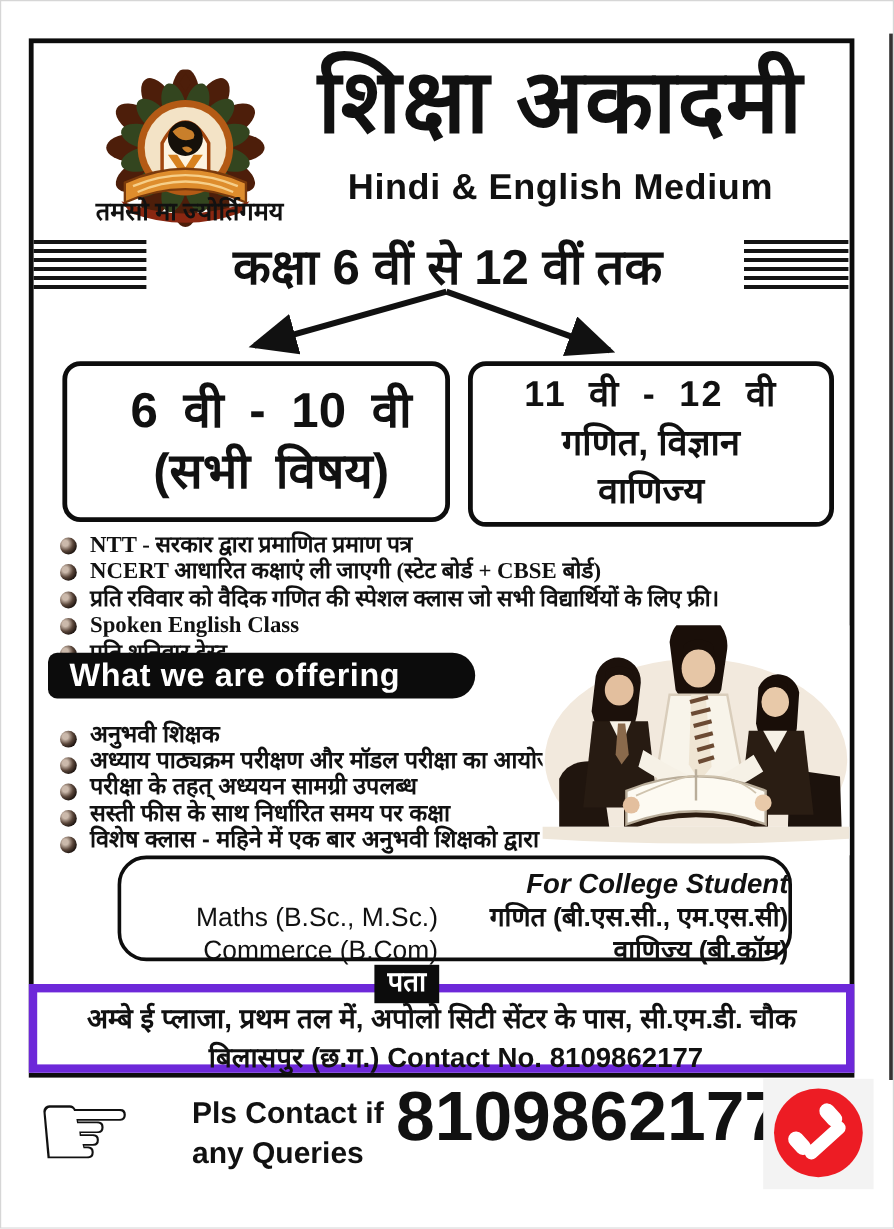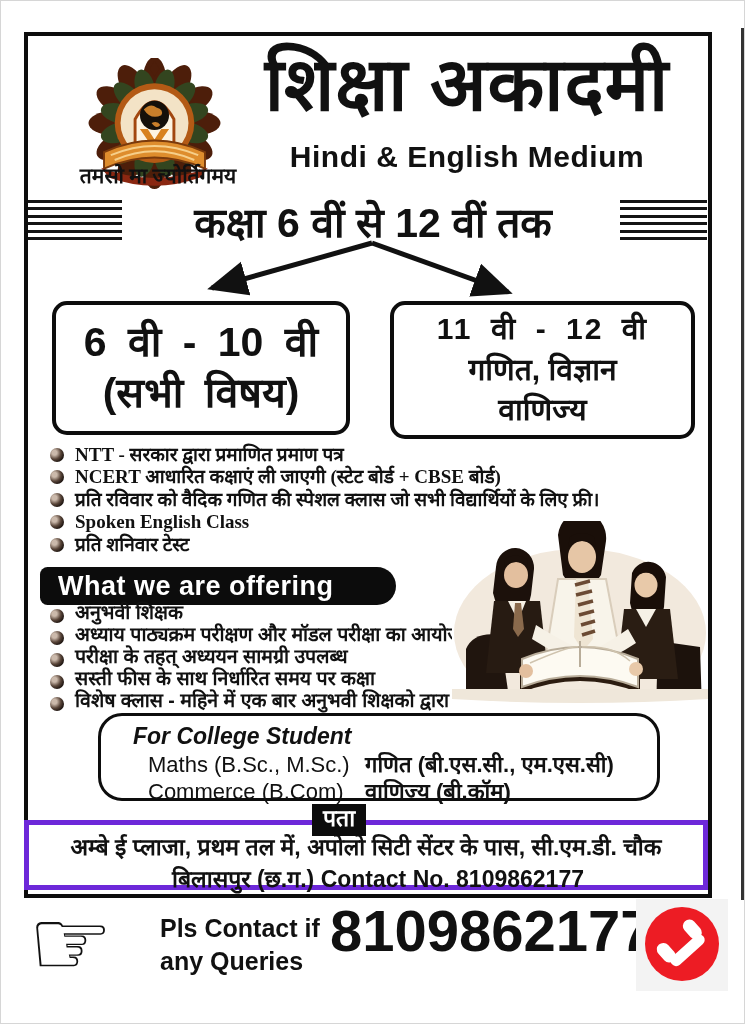--- a/index.html
+++ b/index.html
@@ -23,52 +23,52 @@
   .class-range{position:absolute;left:128px;top:193px;width:490px;text-align:center;
     font-size:41px;font-weight:800;white-space:nowrap;}
   .hatch{position:absolute;height:44px;background:repeating-linear-gradient(to bottom,#141414 0 3px,transparent 3px 7.5px);}
   .hatch.left{left:28px;top:200px;width:94px;}
   .hatch.right{left:620px;top:200px;width:87px;}
   
   .arrow-split{position:absolute;left:140px;top:238px;width:420px;height:66px;}
   
   .branch{position:absolute;border:4px solid #0d0d0d;border-radius:15px;background:#fff;
     display:flex;flex-direction:column;justify-content:center;align-items:center;text-align:center;}
-  .branch.left{left:52px;top:301px;width:290px;height:126px;}
+  .branch.left{left:52px;top:301px;width:290px;height:126px;padding-left:25px;}
   .branch.right{left:390px;top:301px;width:297px;height:130px;}
   .branch.left .l1,.branch.left .l2{font-size:41px;font-weight:800;line-height:1.25;word-spacing:10px;white-space:nowrap;}
   .branch.right .l1{font-size:30px;font-weight:800;line-height:1.35;letter-spacing:2px;word-spacing:8px;white-space:nowrap;}
   .branch.right .l2,.branch.right .l3{font-size:30px;font-weight:800;line-height:1.35;white-space:nowrap;}
   
   .blist{position:absolute;left:50px;margin:0;padding:0;list-style:none;}
   .blist li{display:flex;align-items:flex-start;gap:11px;}
   .bullet{flex:0 0 14px;width:14px;height:14px;margin-top:4px;border-radius:50%;
     background:radial-gradient(circle at 32% 34%, #cbb9ab 0 18%, #5a463a 48%, #0b0503 82%);}
   .features{top:444px;width:630px;font-family:"Liberation Serif","DejaVu Serif",serif;}
   .features li{font-size:19px;font-weight:600;line-height:22.4px;}
   .offer-list{top:601px;width:480px;}
   .offer-list li{font-size:19.5px;font-weight:700;line-height:22px;align-items:flex-end;}
   
-  .offer-banner{position:absolute;left:40px;top:567px;width:356px;height:38px;box-sizing:border-box;
+  .offer-banner{position:absolute;left:40px;top:544px;width:356px;height:38px;box-sizing:border-box;
     background:#0c0c0c;color:#fff;border-radius:8px 20px 20px 8px;
     display:flex;align-items:center;padding-left:18px;
     font-size:27px;font-weight:800;letter-spacing:.5px;white-space:nowrap;}
   
   .photo{position:absolute;left:452px;top:521px;width:256px;height:192px;}
   
   .college{position:absolute;left:98px;top:713px;width:562px;height:88px;box-sizing:border-box;
-    border:3px solid #0d0d0d;border-radius:24px;background:#fff;padding:7px 16px 0 32px;}
+    border:3px solid #0d0d0d;border-radius:24px;background:#fff;padding:7px 0 0 32px;text-align:right;}
   .college .head{font-size:23px;font-weight:700;font-style:italic;line-height:1.15;}
   .college .grid{display:grid;grid-template-columns:232px 1fr;row-gap:1px;margin-top:3px;}
   .college .en{font-size:22px;font-weight:400;line-height:1.18;margin-left:15px;}
   .college .hi{font-size:22px;font-weight:700;line-height:1.18;}
   
   .addr-badge{position:absolute;left:312px;top:804px;z-index:6;background:#0c0c0c;color:#fff;
     padding:1px 11px 3px;font-size:23px;font-weight:800;line-height:1.2;}
-  .addr-box{position:absolute;left:24px;top:820px;width:674px;height:60px;border:5px solid #6d28d9;
+  .addr-box{position:absolute;left:24px;top:820px;width:674px;height:60px;border:7px solid #6d28d9;
     background:#fff;text-align:center;z-index:5;}
   .addr-box .a1{margin-top:5px;font-size:23px;font-weight:800;white-space:nowrap;}
   .addr-box .a2{font-size:23px;font-weight:800;white-space:nowrap;padding-left:24px;}
   
   .hand{position:absolute;left:28px;top:893px;width:120px;height:100px;line-height:100px;
     font-size:95px;font-family:"DejaVu Sans",sans-serif;}
   .pls{position:absolute;left:160px;top:912px;font-size:25px;font-weight:700;line-height:1.3;white-space:nowrap;}
   .phone-big{position:absolute;left:330px;top:897px;font-size:58px;font-weight:800;letter-spacing:0;white-space:nowrap;}
   .phone-bg{position:absolute;left:636px;top:899px;width:92px;height:92px;background:#f3f3f3;}
   .phone-circle{position:absolute;left:645px;top:907px;width:74px;height:74px;border-radius:50%;background:#ed1c24;}

